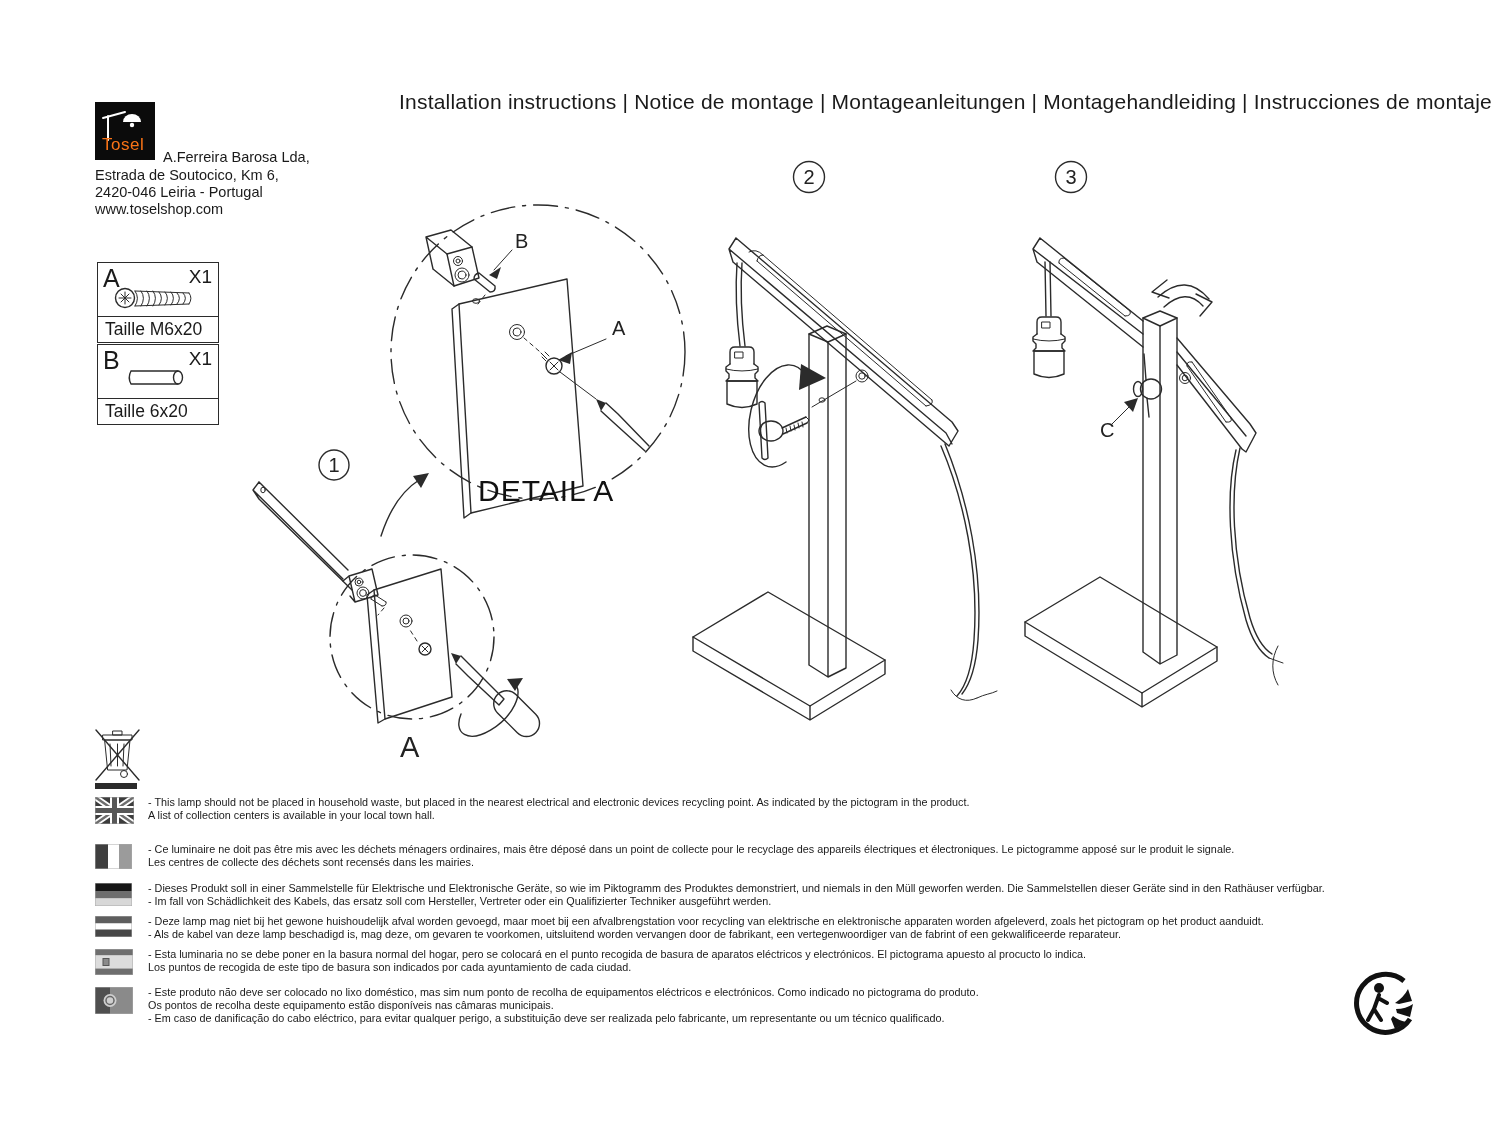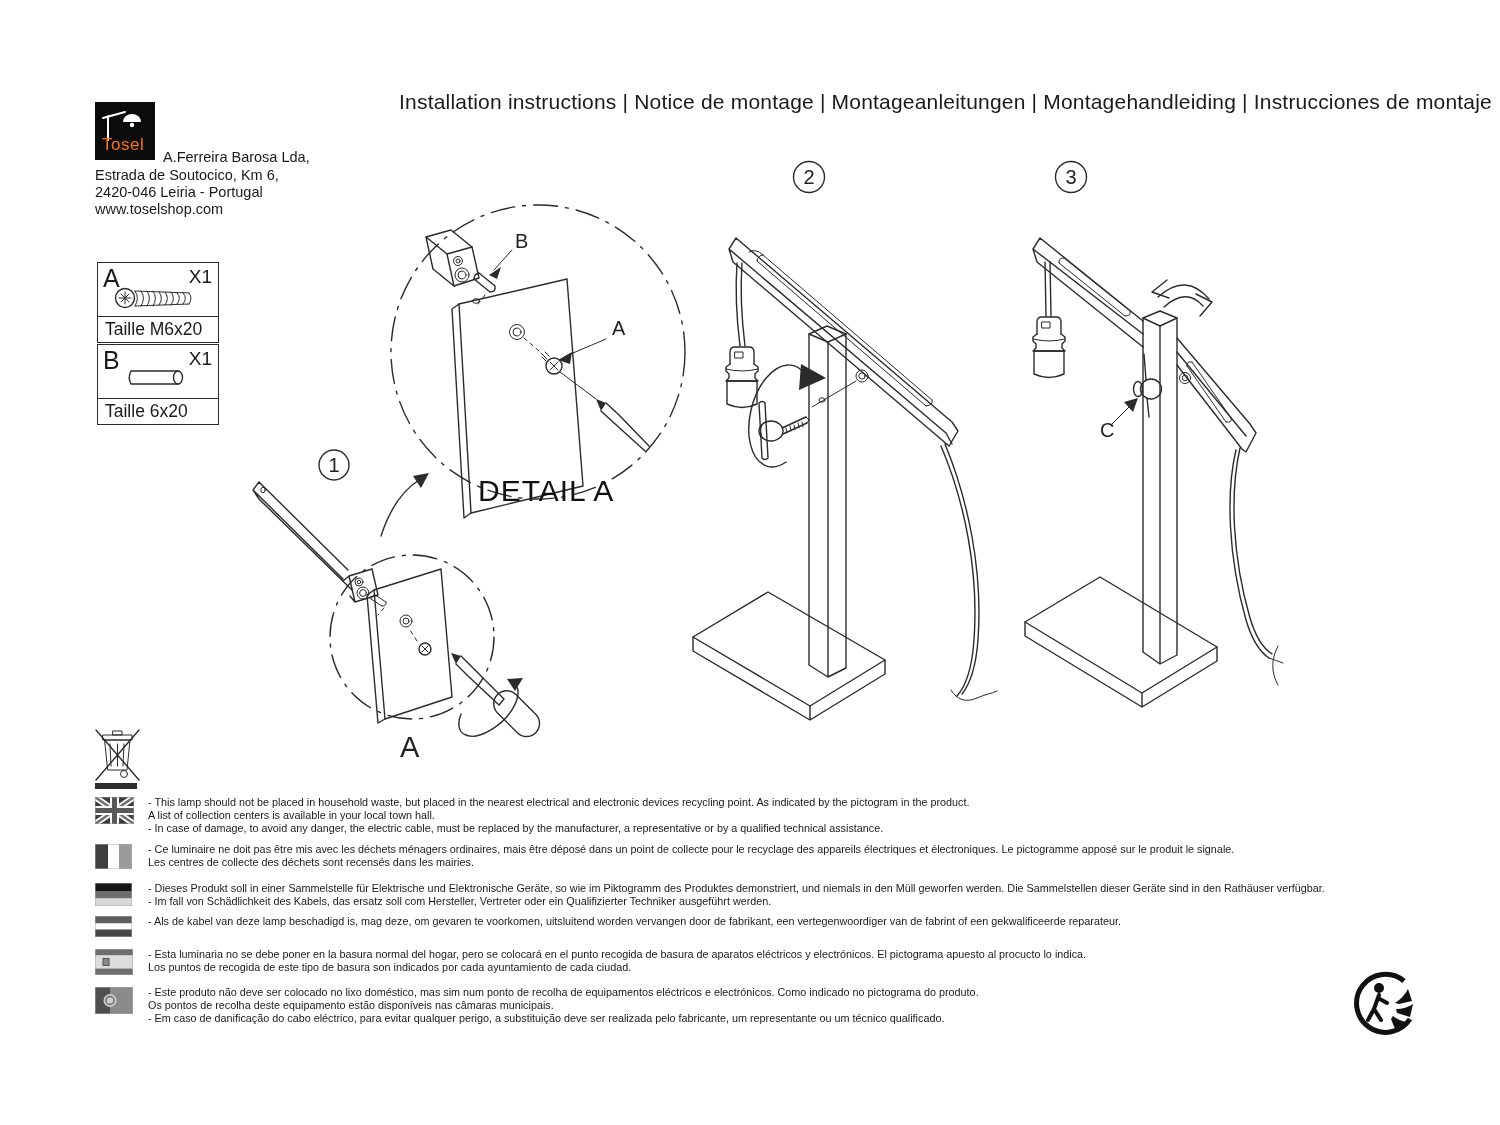--- a/index.html
+++ b/index.html
@@ -263,21 +263,20 @@
       <path d="M 0,0 L 39,27 M 39,0 L 0,27" stroke="#fff" stroke-width="6"></path>
       <path d="M 0,0 L 39,27 M 39,0 L 0,27" stroke="#6e6e6e" stroke-width="2.4"></path>
       <path d="M 19.5,0 V 27 M 0,13.5 H 39" stroke="#fff" stroke-width="9"></path>
       <path d="M 19.5,0 V 27 M 0,13.5 H 39" stroke="#585858" stroke-width="5"></path>
       <rect width="39" height="27" fill="none" stroke="#999" stroke-width="1"></rect>
     </svg>
   </span>
   <div class="ntext">
     <div>- This lamp should not be placed in household waste, but placed in the nearest electrical and electronic devices recycling point. As indicated by the pictogram in the product.</div>
     <div>A list of collection centers is available in your local town hall.</div>
-    <div>- In case of damage, to avoid any danger, the electric cable, must be replaced by the manufacturer, a representative or by a qualified technical assistance.</div>
   </div>
 </div>
 
 <div class="abs notice" style="top:843px">
   <span class="flag">
     <svg width="37" height="25" viewBox="0 0 37 25">
       <rect width="13" height="25" fill="#3f3f3f"></rect>
       <rect x="13" width="11" height="25" fill="#fff"></rect>
       <rect x="24" width="13" height="25" fill="#9b9b9b"></rect>
       <rect width="37" height="25" fill="none" stroke="#aaa" stroke-width="1"></rect>
@@ -307,20 +306,21 @@
 <div class="abs notice" style="top:915px">
   <span class="flag">
     <svg width="37" height="21" viewBox="0 0 37 21">
       <rect width="37" height="7.5" fill="#5e5e5e"></rect>
       <rect y="7.5" width="37" height="6" fill="#fff"></rect>
       <rect y="13.5" width="37" height="7.5" fill="#474747"></rect>
       <rect width="37" height="21" fill="none" stroke="#aaa" stroke-width="1"></rect>
     </svg>
   </span>
   <div class="ntext">
+    <div>- Deze lamp mag niet bij het gewone huishoudelijk afval worden gevoegd, maar moet bij een afvalbrengstation voor recycling van elektrische en elektronische apparaten worden afgeleverd, zoals het pictogram op het product aanduidt.</div>
     <div>- Als de kabel van deze lamp beschadigd is, mag deze, om gevaren te voorkomen, uitsluitend worden vervangen door de fabrikant, een vertegenwoordiger van de fabrint of een gekwalificeerde reparateur.</div>
   </div>
 </div>
 
 <div class="abs notice" style="top:948px">
   <span class="flag">
     <svg width="38" height="26" viewBox="0 0 38 26">
       <rect width="38" height="6.5" fill="#6e6e6e"></rect>
       <rect y="6.5" width="38" height="13" fill="#dcdcdc"></rect>
       <rect y="19.5" width="38" height="6.5" fill="#6e6e6e"></rect>

